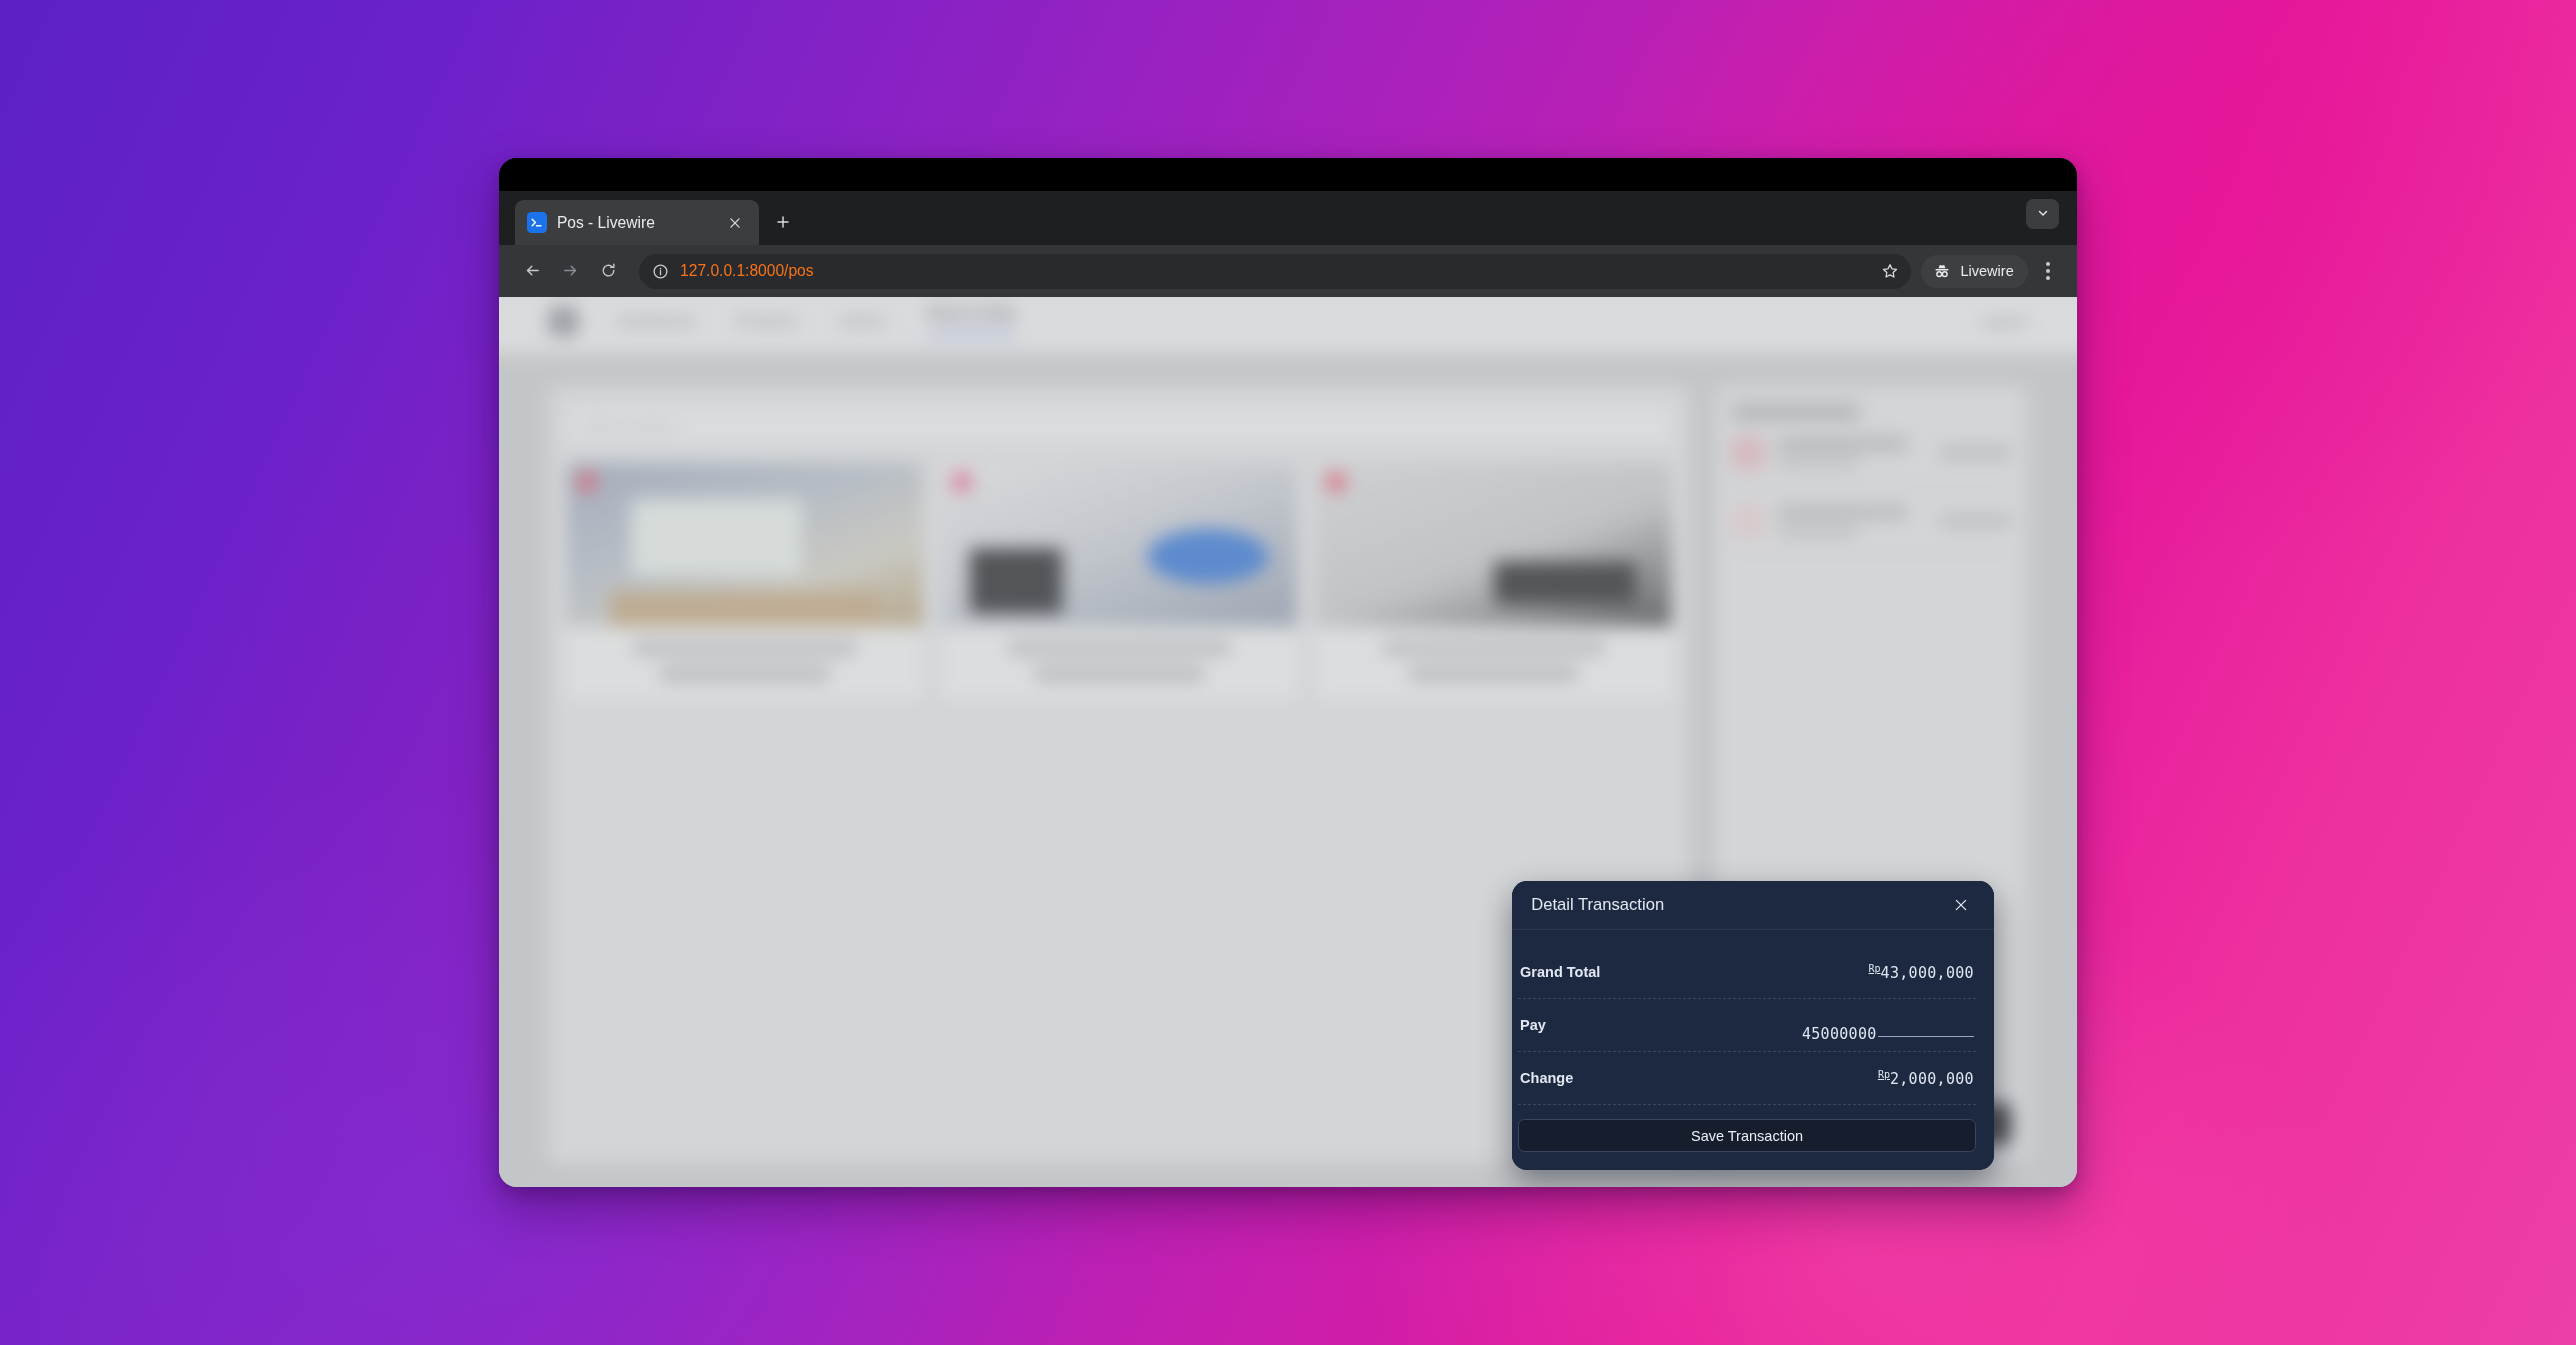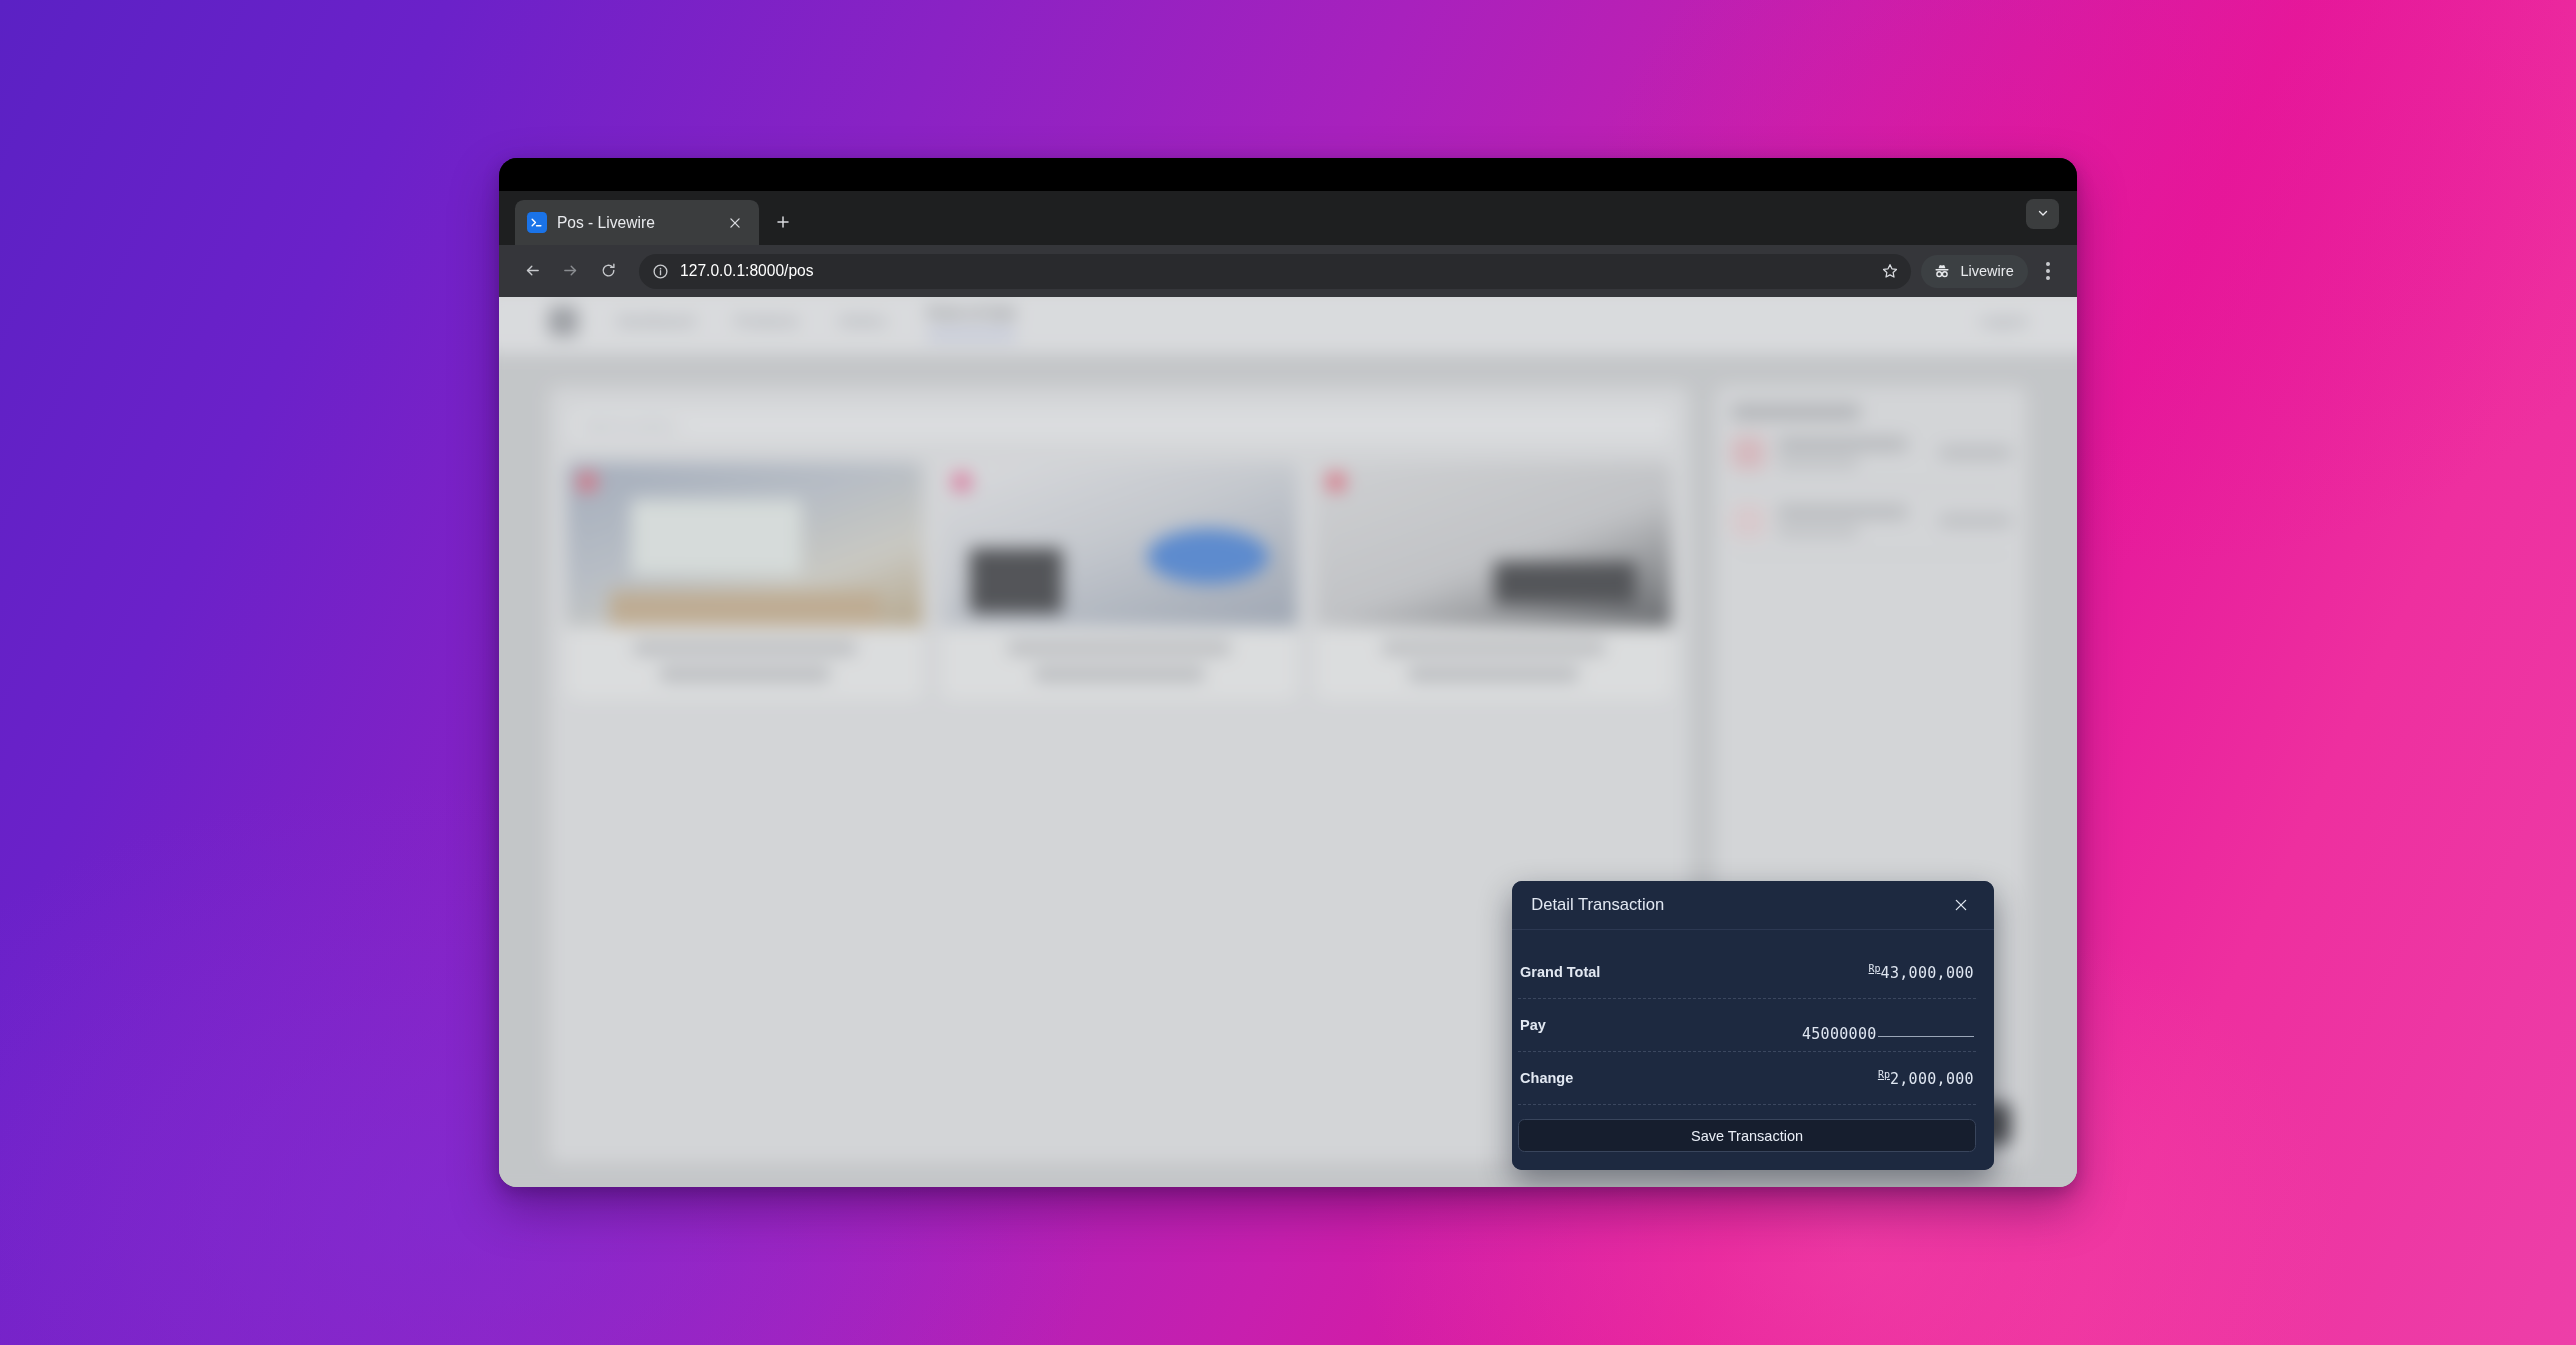--- a/index.html
+++ b/index.html
@@ -186,21 +186,21 @@
     width: 23.6px;
     height: 23.6px;
     flex: 0 0 23.6px;
     display: flex;
     align-items: center;
     justify-content: center;
     margin-right: 7.5px;
   }
 
   .omnibox-url {
-    color: #ffffff;
+    color: #f97316;
     font-size: 15.6px;
     white-space: nowrap;
     overflow: hidden;
     text-overflow: ellipsis;
     flex: 1 1 auto;
   }
 
   .omnibox-star {
     width: 28px;
     height: 28px;
@@ -438,21 +438,21 @@
     inset: 0;
     background: rgba(190, 192, 196, 0.35);
   }
 
   
   .modal {
     position: absolute;
     left: 1013px;
     top: 584px;
     width: 482px;
-    border-radius: 10px;
+    border-radius: 15px;
     background: #1d2940;
     box-shadow: 0 13px 32px rgba(10, 16, 30, 0.45);
     overflow: hidden;
     z-index: 20;
   }
 
   .modal-header {
     height: 49px;
     display: flex;
     align-items: center;

